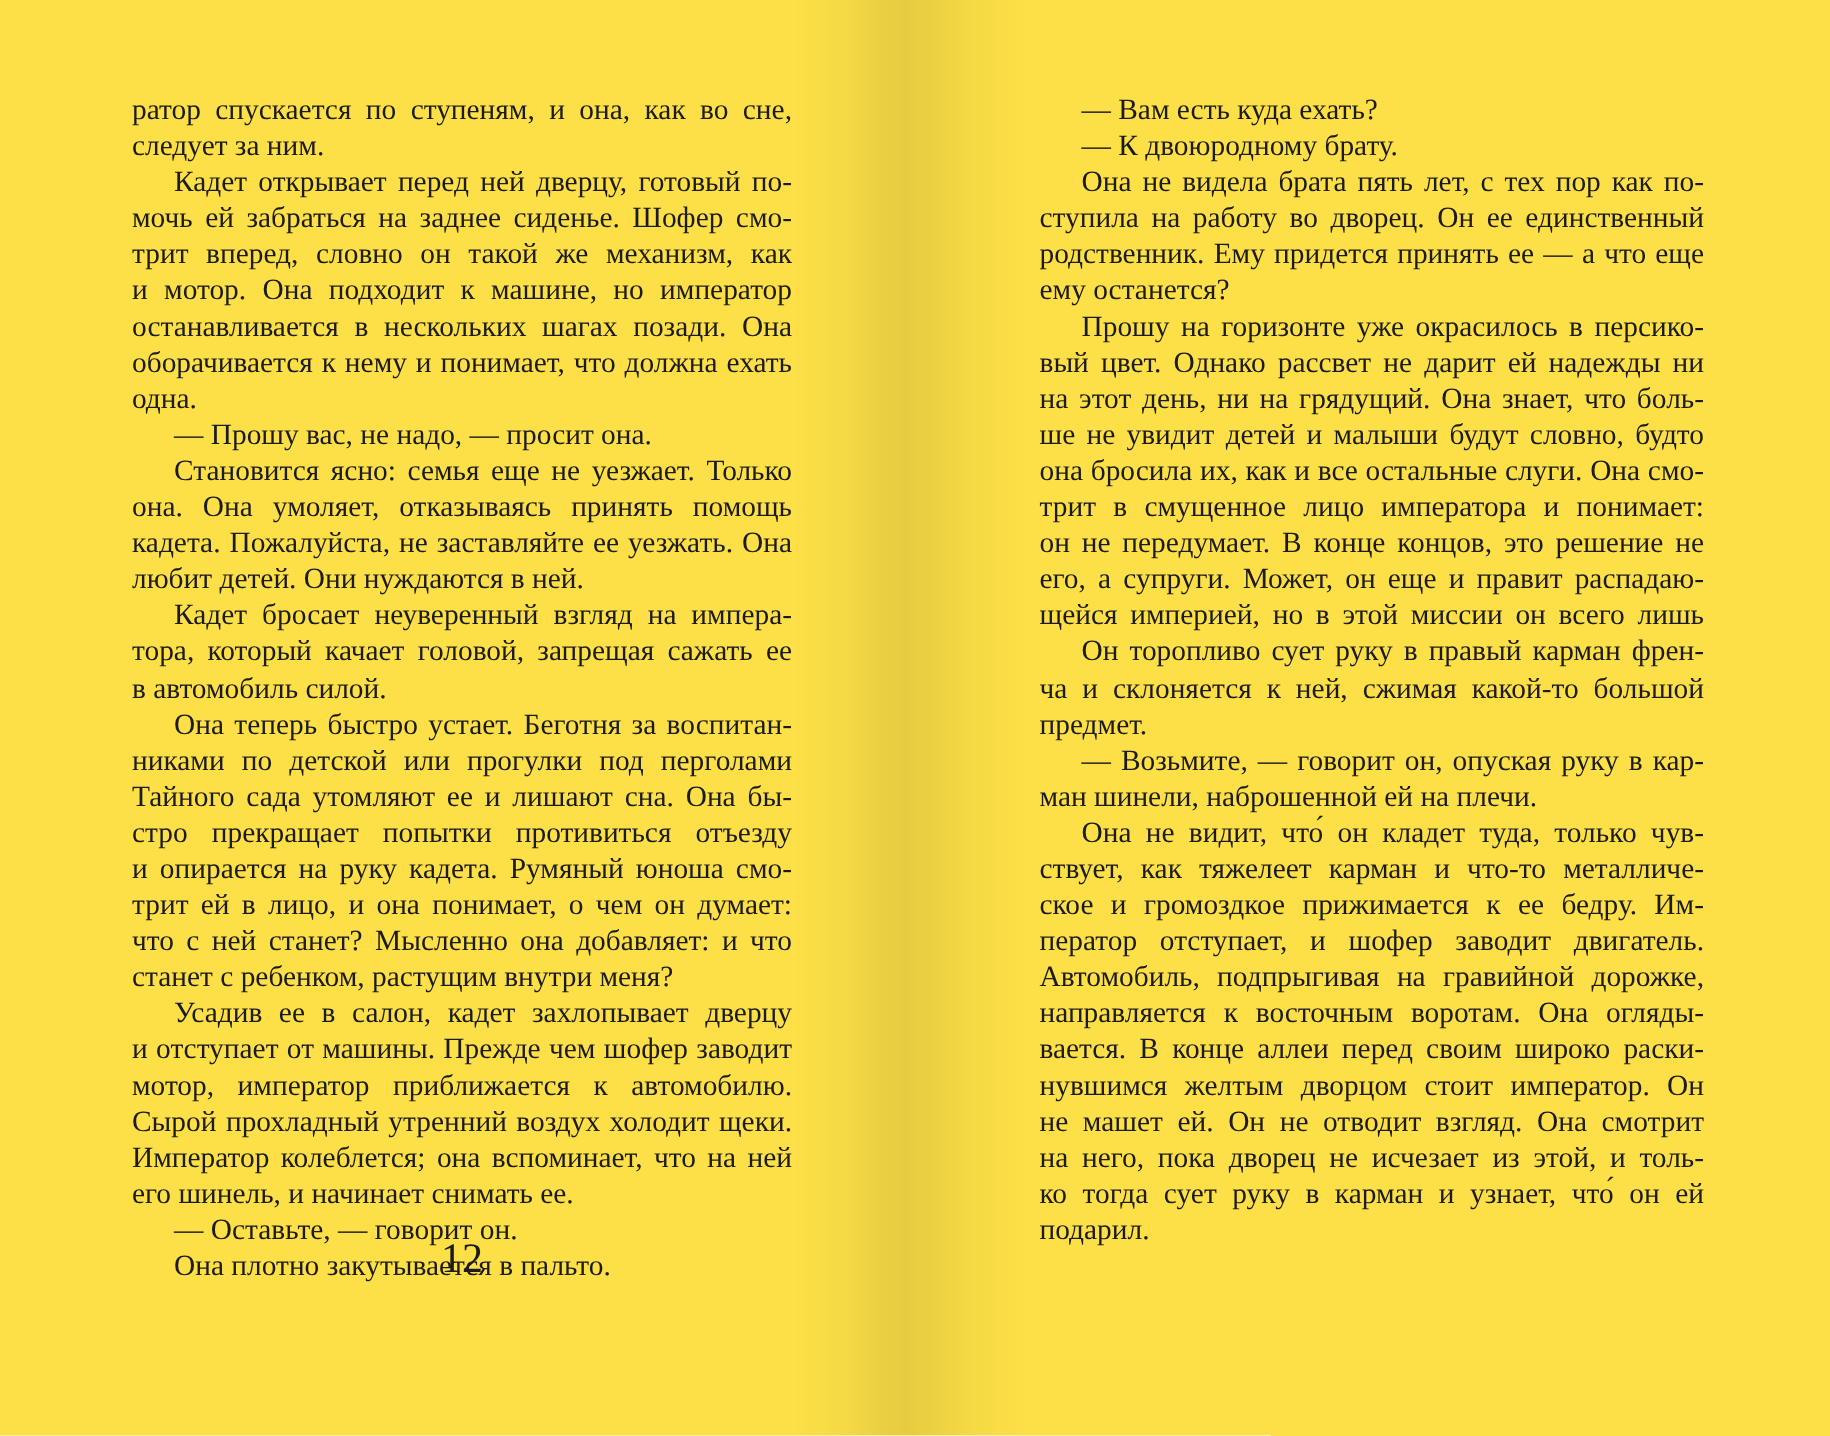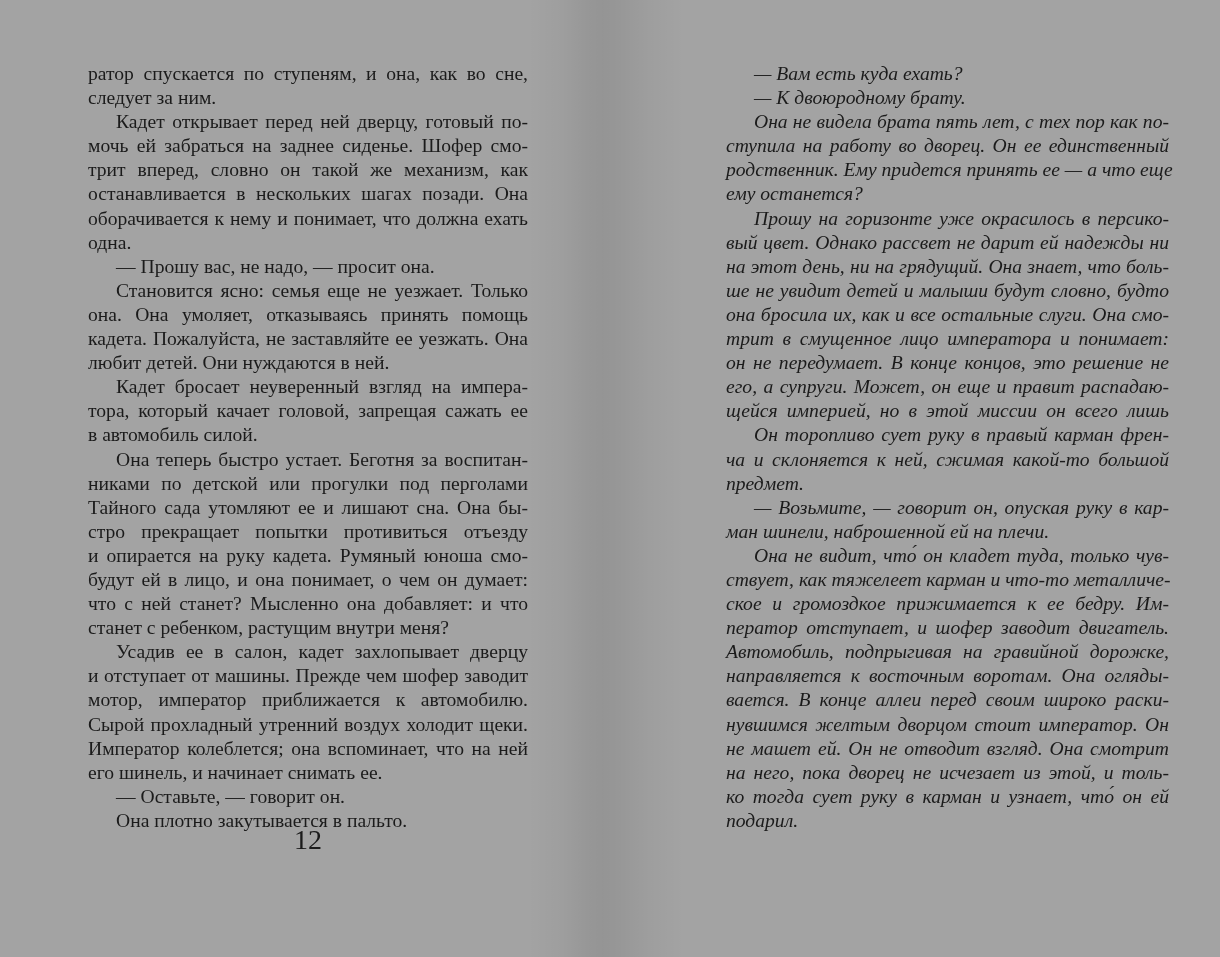--- a/index.html
+++ b/index.html
@@ -4,21 +4,21 @@
 <style>
   html, body {
     margin: 0;
     padding: 0;
     background: #ffffff;
   }
   .spread {
     position: relative;
     width: 1220px;
     height: 957px;
-    background: #a3a3a3;
+    background: #fde047;
     overflow: hidden;
     font-family: "Liberation Serif", "DejaVu Serif", serif;
     color: #1b1b1b;
   }
   .gutter {
     position: absolute;
     left: 528px;
     top: 0;
     width: 156px;
     height: 957px;
@@ -32,21 +32,21 @@
       rgba(0,0,0,0.00) 100%);
     pointer-events: none;
   }
   .text-col {
     position: absolute;
     top: 62px;
     font-size: 19.6px;
     line-height: 24.1px;
   }
   .text-col.left  { left: 88px;  width: 440px; }
-  .text-col.right { left: 726px; width: 443px; font-style: italic; }
+  .text-col.right { left: 693px; width: 443px; }
   .line {
     text-align: justify;
     text-align-last: justify;
     text-justify: inter-word;
     height: 24.1px;
     white-space: nowrap;
     overflow: visible;
   }
   .line.last { text-align: left; text-align-last: left; }
   .line.indent { text-indent: 28px; }
@@ -65,37 +65,38 @@
 
 <div class="spread">
   <div class="gutter"></div>
 
   <div class="text-col left">
       <div class="line">ратор спускается по ступеням, и она, как во сне,</div>
       <div class="line last">следует за ним.</div>
       <div class="line indent">Кадет открывает перед ней дверцу, готовый по-</div>
       <div class="line">мочь ей забраться на заднее сиденье. Шофер смо-</div>
       <div class="line">трит вперед, словно он такой же механизм, как</div>
+      <div class="line">и мотор. Она подходит к машине, но император</div>
       <div class="line">останавливается в нескольких шагах позади. Она</div>
       <div class="line">оборачивается к нему и понимает, что должна ехать</div>
       <div class="line last">одна.</div>
       <div class="line indent last">— Прошу вас, не надо, — просит она.</div>
       <div class="line indent">Становится ясно: семья еще не уезжает. Только</div>
       <div class="line">она. Она умоляет, отказываясь принять помощь</div>
       <div class="line">кадета. Пожалуйста, не заставляйте ее уезжать. Она</div>
       <div class="line last">любит детей. Они нуждаются в ней.</div>
       <div class="line indent">Кадет бросает неуверенный взгляд на импера-</div>
       <div class="line">тора, который качает головой, запрещая сажать ее</div>
       <div class="line last">в автомобиль силой.</div>
       <div class="line indent">Она теперь быстро устает. Беготня за воспитан-</div>
       <div class="line">никами по детской или прогулки под перголами</div>
       <div class="line">Тайного сада утомляют ее и лишают сна. Она бы-</div>
       <div class="line">стро прекращает попытки противиться отъезду</div>
       <div class="line">и опирается на руку кадета. Румяный юноша смо-</div>
-      <div class="line">будут ей в лицо, и она понимает, о чем он думает:</div>
+      <div class="line">трит ей в лицо, и она понимает, о чем он думает:</div>
       <div class="line">что с ней станет? Мысленно она добавляет: и что</div>
       <div class="line last">станет с ребенком, растущим внутри меня?</div>
       <div class="line indent">Усадив ее в салон, кадет захлопывает дверцу</div>
       <div class="line">и отступает от машины. Прежде чем шофер заводит</div>
       <div class="line">мотор, император приближается к автомобилю.</div>
       <div class="line">Сырой прохладный утренний воздух холодит щеки.</div>
       <div class="line">Император колеблется; она вспоминает, что на ней</div>
       <div class="line last">его шинель, и начинает снимать ее.</div>
       <div class="line indent last">— Оставьте, — говорит он.</div>
       <div class="line indent last">Она плотно закутывается в пальто.</div>

